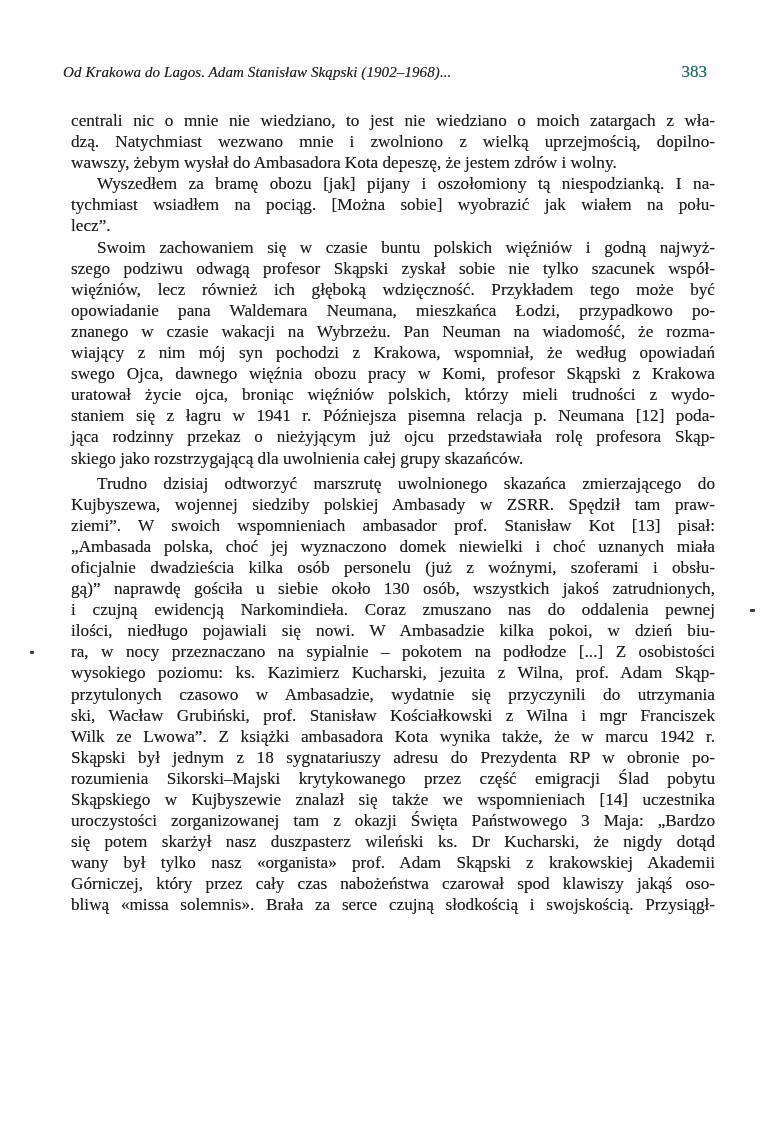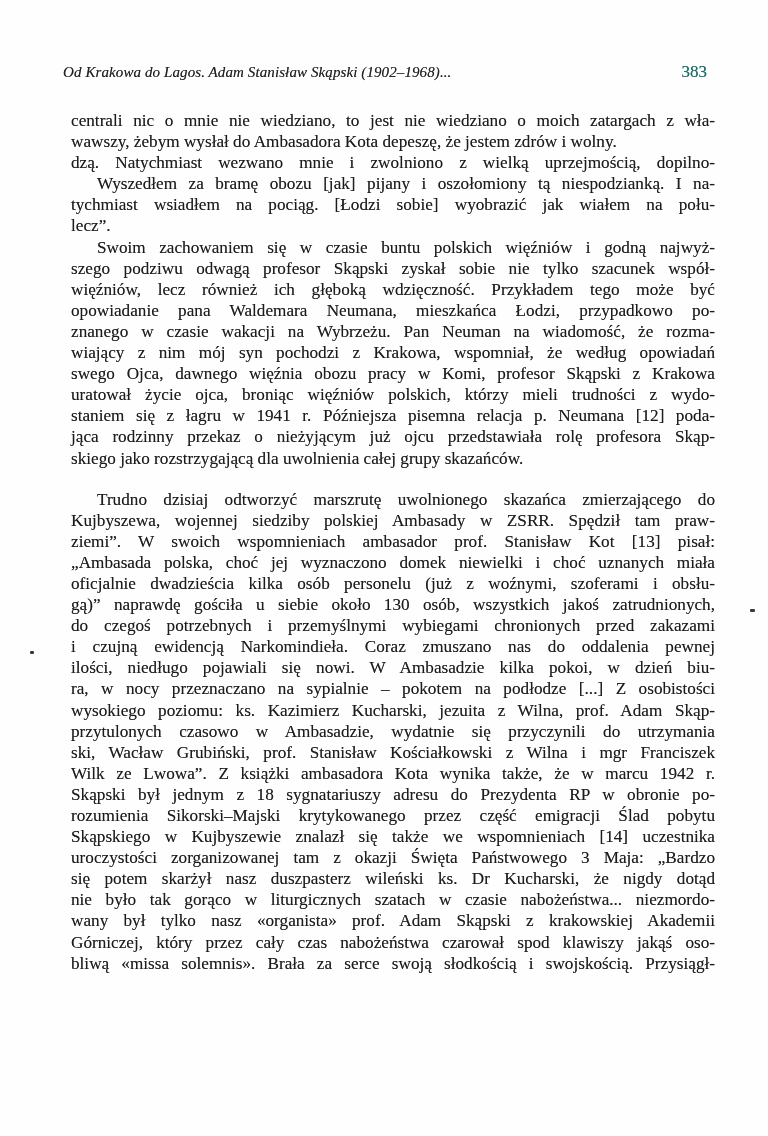--- a/index.html
+++ b/index.html
@@ -43,21 +43,21 @@
   .text-block {
     position: absolute;
     left: 71px;
     top: 110px;
     width: 644px;
     font-size: 17.2px;
     line-height: 21.1px;
     text-shadow: 0 0 0.35px rgba(25,25,25,0.5);
   }
   .paragraph { margin: 0; }
-  .paragraph.gap-before { margin-top: 20px; }
+  .paragraph.gap-before { margin-top: 4px; }
   .line {
     text-align: justify;
     text-align-last: justify;
     white-space: normal;
   }
   .line.natural-end { text-align-last: left; }
   .line.first-indent { text-indent: 26px; }
   .scan-speck {
     position: absolute;
     background: #3a3a3a;
@@ -72,26 +72,26 @@
 <div class="page">
 
   <div class="running-header">
     <span class="running-title">Od Krakowa do Lagos. Adam Stanisław Skąpski (1902–1968)...</span>
     <span class="page-number">383</span>
   </div>
 
   <div class="text-block">
       <div class="paragraph">
         <div class="line">centrali nic o mnie nie wiedziano, to jest nie wiedziano o moich zatargach z wła-</div>
+        <div class="line">dzą. Natychmiast wezwano mnie i zwolniono z wielką uprzejmością, dopilno-</div>
         <div class="line natural-end">wawszy, żebym wysłał do Ambasadora Kota depeszę, że jestem zdrów i wolny.</div>
-        <div class="line">dzą. Natychmiast wezwano mnie i zwolniono z wielką uprzejmością, dopilno-</div>
       </div>
       <div class="paragraph">
         <div class="line first-indent">Wyszedłem za bramę obozu [jak] pijany i oszołomiony tą niespodzianką. I na-</div>
-        <div class="line">tychmiast wsiadłem na pociąg. [Łodzi sobie] wyobrazić jak wiałem na połu-</div>
+        <div class="line">tychmiast wsiadłem na pociąg. [Można sobie] wyobrazić jak wiałem na połu-</div>
         <div class="line natural-end">lecz”.</div>
       </div>
       <div class="paragraph">
         <div class="line first-indent">Swoim zachowaniem się w czasie buntu polskich więźniów i godną najwyż-</div>
         <div class="line">szego podziwu odwagą profesor Skąpski zyskał sobie nie tylko szacunek współ-</div>
         <div class="line">więźniów, lecz również ich głęboką wdzięczność. Przykładem tego może być</div>
         <div class="line">opowiadanie pana Waldemara Neumana, mieszkańca Łodzi, przypadkowo po-</div>
         <div class="line">znanego w czasie wakacji na Wybrzeżu. Pan Neuman na wiadomość, że rozma-</div>
         <div class="line">wiający z nim mój syn pochodzi z Krakowa, wspomniał, że według opowiadań</div>
         <div class="line">swego Ojca, dawnego więźnia obozu pracy w Komi, profesor Skąpski z Krakowa</div>
@@ -100,36 +100,34 @@
         <div class="line">jąca rodzinny przekaz o nieżyjącym już ojcu przedstawiała rolę profesora Skąp-</div>
         <div class="line natural-end">skiego jako rozstrzygającą dla uwolnienia całej grupy skazańców.</div>
       </div>
       <div class="paragraph gap-before">
         <div class="line first-indent">Trudno dzisiaj odtworzyć marszrutę uwolnionego skazańca zmierzającego do</div>
         <div class="line">Kujbyszewa, wojennej siedziby polskiej Ambasady w ZSRR. Spędził tam praw-</div>
         <div class="line">ziemi”. W swoich wspomnieniach ambasador prof. Stanisław Kot [13] pisał:</div>
         <div class="line">„Ambasada polska, choć jej wyznaczono domek niewielki i choć uznanych miała</div>
         <div class="line">oficjalnie dwadzieścia kilka osób personelu (już z woźnymi, szoferami i obsłu-</div>
         <div class="line">gą)” naprawdę gościła u siebie około 130 osób, wszystkich jakoś zatrudnionych,</div>
-        <div class="line">do czegoś potrzebnych i przemyślnymi wybiegami chronionych przed zakazami</div>
         <div class="line">i czujną ewidencją Narkomindieła. Coraz zmuszano nas do oddalenia pewnej</div>
         <div class="line">ilości, niedługo pojawiali się nowi. W Ambasadzie kilka pokoi, w dzień biu-</div>
         <div class="line">ra, w nocy przeznaczano na sypialnie – pokotem na podłodze [...] Z osobistości</div>
         <div class="line">wysokiego poziomu: ks. Kazimierz Kucharski, jezuita z Wilna, prof. Adam Skąp-</div>
         <div class="line">przytulonych czasowo w Ambasadzie, wydatnie się przyczynili do utrzymania</div>
         <div class="line">ski, Wacław Grubiński, prof. Stanisław Kościałkowski z Wilna i mgr Franciszek</div>
         <div class="line">Wilk ze Lwowa”. Z książki ambasadora Kota wynika także, że w marcu 1942 r.</div>
         <div class="line">Skąpski był jednym z 18 sygnatariuszy adresu do Prezydenta RP w obronie po-</div>
         <div class="line">rozumienia Sikorski–Majski krytykowanego przez część emigracji Ślad pobytu</div>
         <div class="line">Skąpskiego w Kujbyszewie znalazł się także we wspomnieniach [14] uczestnika</div>
         <div class="line">uroczystości zorganizowanej tam z okazji Święta Państwowego 3 Maja: „Bardzo</div>
         <div class="line">się potem skarżył nasz duszpasterz wileński ks. Dr Kucharski, że nigdy dotąd</div>
-        <div class="line">nie było tak gorąco w liturgicznych szatach w czasie nabożeństwa... niezmordo-</div>
         <div class="line">wany był tylko nasz «organista» prof. Adam Skąpski z krakowskiej Akademii</div>
         <div class="line">Górniczej, który przez cały czas nabożeństwa czarował spod klawiszy jakąś oso-</div>
-        <div class="line">bliwą «missa solemnis». Brała za serce swoją słodkością i swojskością. Przysiągł-</div>
+        <div class="line">bliwą «missa solemnis». Brała za serce czujną słodkością i swojskością. Przysiągł-</div>
       </div>
     </div>
 
   <div class="scan-speck speck-left"></div>
   <div class="scan-speck speck-right"></div>
 
 </div>
 
 </body></html>

